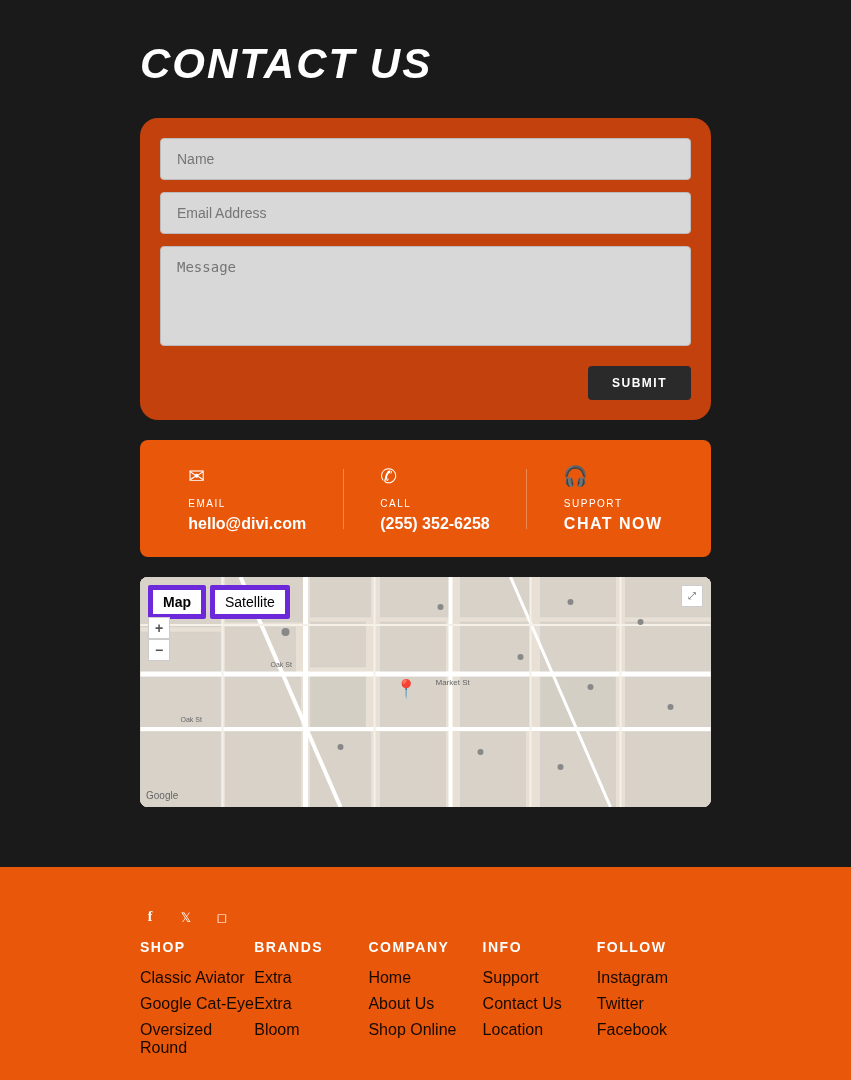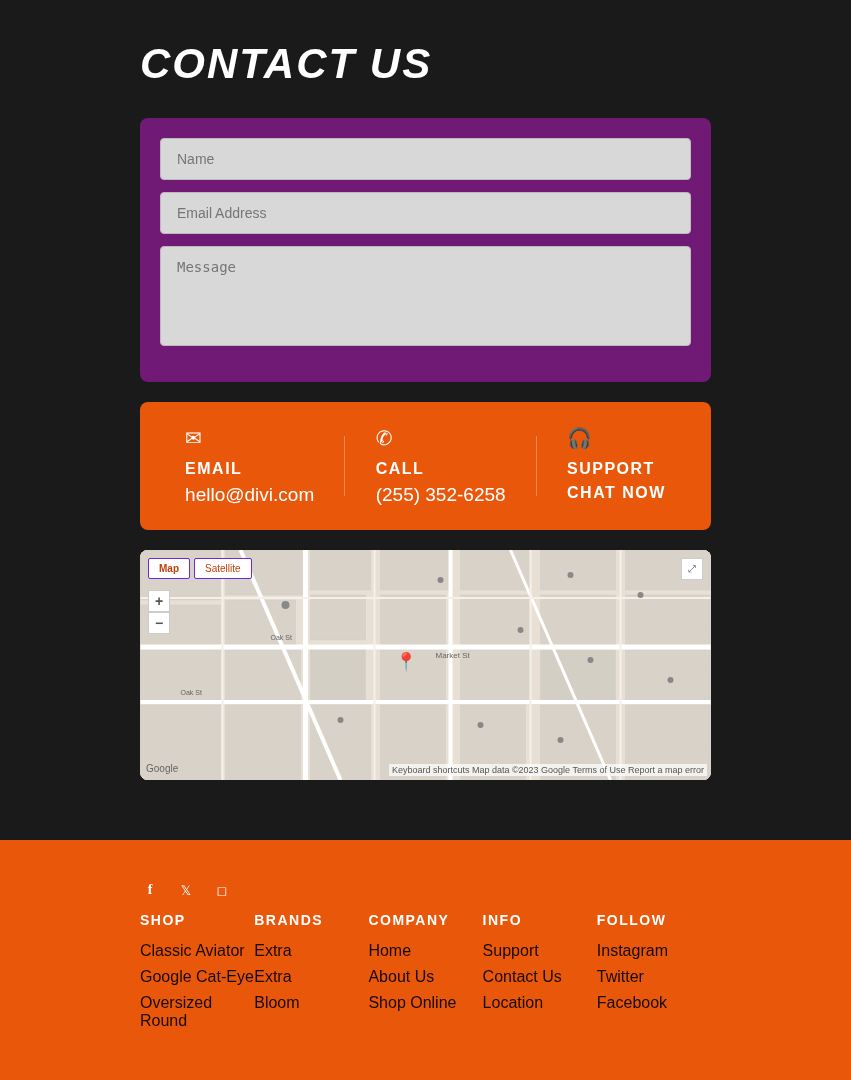--- a/index.html
+++ b/index.html
@@ -21,22 +21,22 @@
       font-size: 42px;
       font-weight: 900;
       text-transform: uppercase;
       letter-spacing: 2px;
       margin-bottom: 30px;
       font-style: italic;
     }
 
     
     .contact-card {
-      background: #701a75;
-      border-radius: 8px;
+      background: #c2410c;
+      border-radius: 18px;
       padding: 20px;
       margin-top: 8px;
     }
 
     .form-input {
       width: 100%;
       background: #d8d8d8;
       border: 1px solid #bbb;
       border-radius: 4px;
       padding: 12px 16px;
@@ -98,29 +98,30 @@
     }
 
     .contact-icon {
       font-size: 20px;
       color: #fff;
       margin-bottom: 4px;
     }
 
     .contact-label {
       color: #fff;
+      font-size: 10px;
+      font-weight: normal;
+      letter-spacing: 1.5px;
+      text-transform: uppercase;
+    }
+
+    .contact-value {
+      color: #fff;
       font-size: 16px;
       font-weight: bold;
-      letter-spacing: 1.5px;
-      text-transform: uppercase;
-    }
-
-    .contact-value {
-      color: #fff;
-      font-size: 19px;
     }
 
     .chat-now-link {
       color: #fff;
       font-size: 16px;
       font-weight: bold;
       letter-spacing: 1.5px;
       text-transform: uppercase;
       text-decoration: none;
     }
@@ -166,24 +167,24 @@
       top: 8px;
       left: 8px;
       display: flex;
       align-items: center;
       gap: 4px;
       z-index: 10;
     }
 
     .map-tab {
       background: #fff;
-      border: 1px solid #6d28d9;
+      border: 5px solid #6d28d9;
       padding: 4px 10px;
-      font-size: 10px;
-      color: #c2410c;
+      font-size: 14px;
+      color: #000000;
       cursor: pointer;
       border-radius: 2px;
     }
 
     .map-tab.active {
       background: #fff;
       font-weight: bold;
     }
 
     .map-zoom {
@@ -309,20 +310,23 @@
 </head>
 <body>
 
 <div class="top-section">
   <h1 class="page-title">CONTACT US</h1>
 
   <div class="contact-card">
     <input class="form-input" type="text" placeholder="Name" style="">
     <input class="form-input" type="email" placeholder="Email Address" style="">
     <textarea class="form-textarea" placeholder="Message" style=""></textarea>
+    <div class="form-footer">
+      <button class="submit-btn">SUBMIT</button>
+    </div>
   </div>
 
   <div class="contact-info-bar">
     <div class="contact-info-item">
       <span class="contact-icon">✉</span>
       <span class="contact-label">EMAIL</span>
       <span class="contact-value">hello@divi.com</span>
     </div>
     <div class="contact-divider"></div>
     <div class="contact-info-item">
@@ -411,21 +415,20 @@
         <div class="map-tab">Satellite</div>
       </div>
 
       <div class="map-zoom">
         <div class="map-zoom-btn">+</div>
         <div class="map-zoom-btn">−</div>
       </div>
 
       <div class="map-expand">⤢</div>
 
-      <div class="map-credits">Keyboard shortcuts  Map data ©2023 Google  Terms of Use  Report a map error</div>
       <div class="map-label" style="font-size:10px;color:#666;">Google</div>
     </div>
   </div>
 </div>
 
 <div class="bottom-section">
 
   <div class="social-icons">
     <span class="social-icon" style="font-weight:bold;font-size:14px;font-family:serif;">f</span>
     <span class="social-icon" style="font-size:13px;">𝕏</span>

